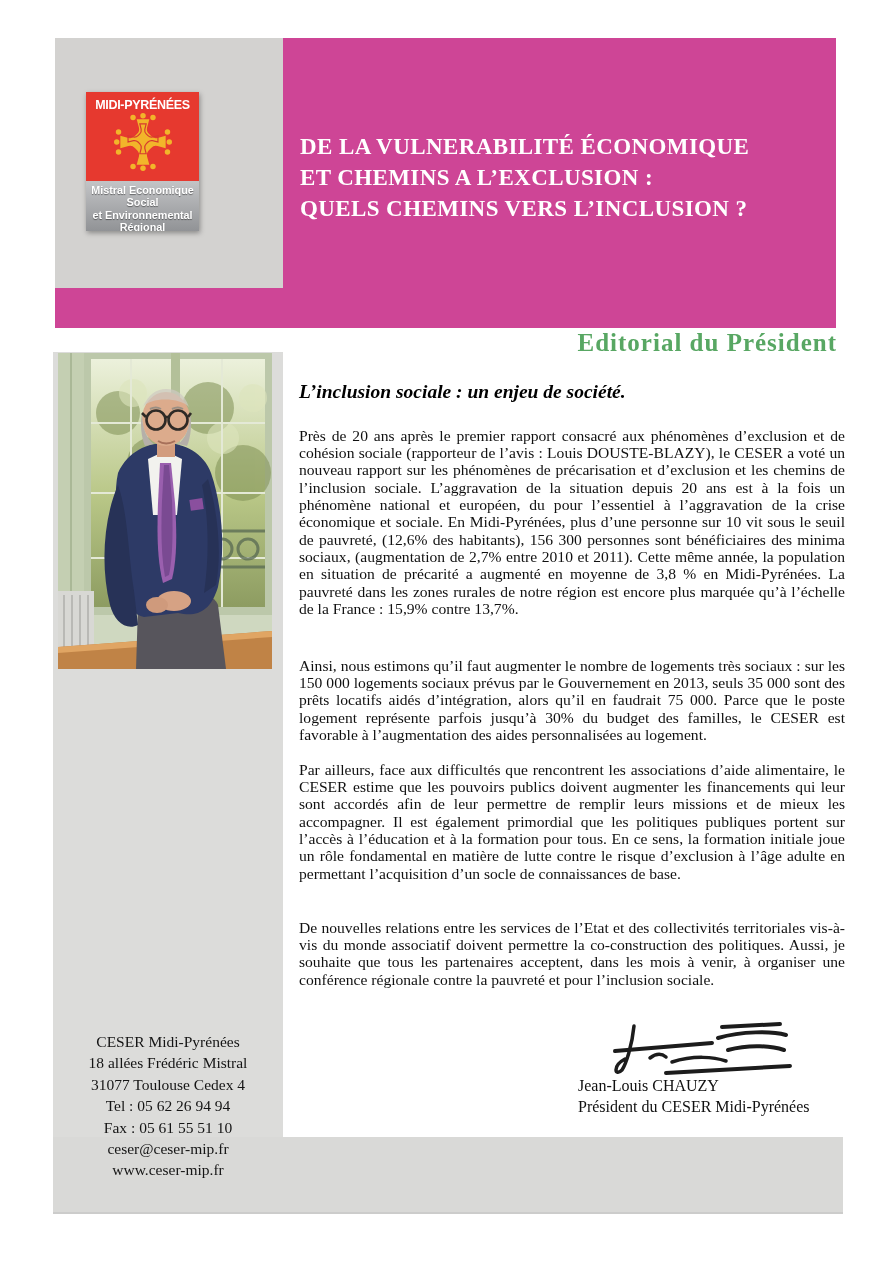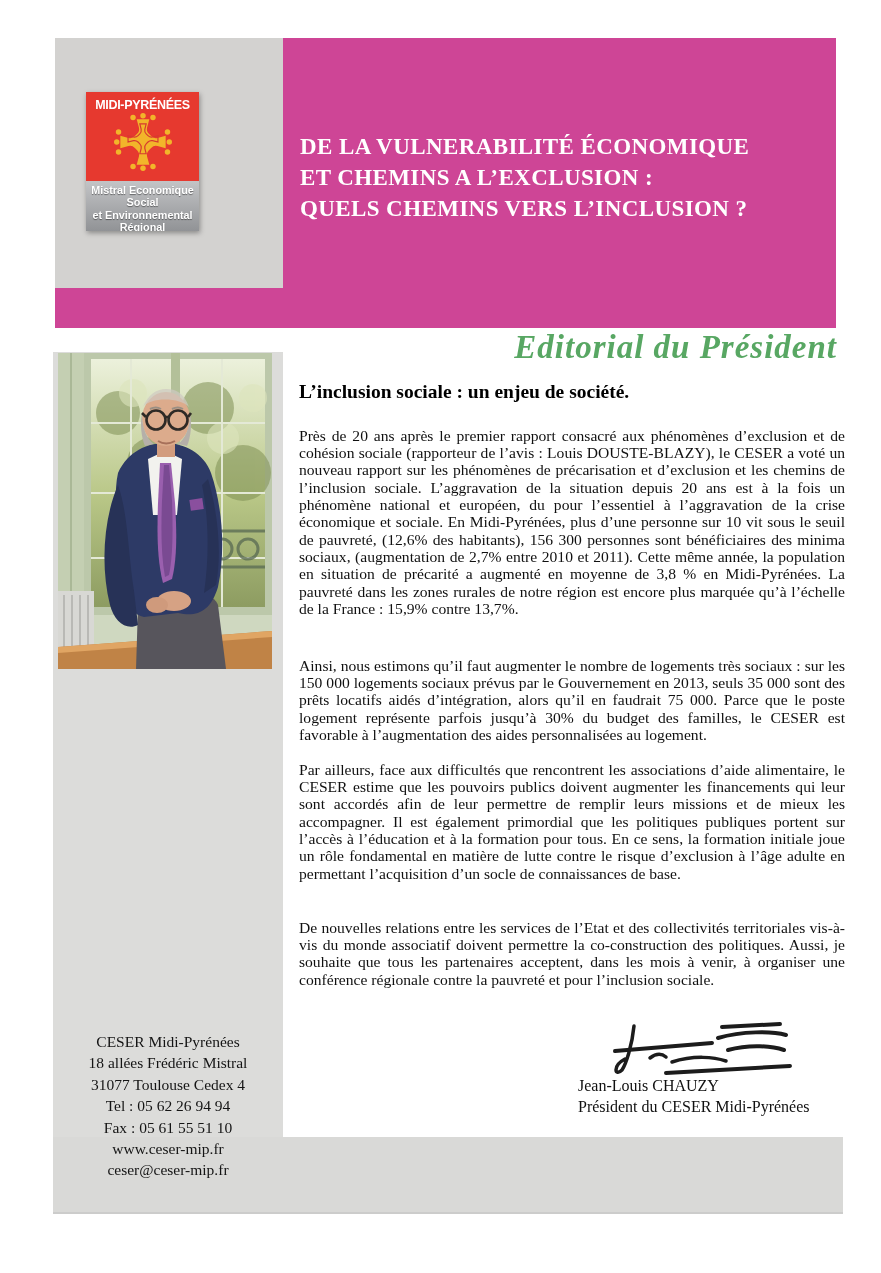--- a/index.html
+++ b/index.html
@@ -15,31 +15,31 @@
         font-size:12.5px;text-align:center;letter-spacing:-0.3px;}
   .logo-cross{display:block;margin:1px auto 0;}
   .logo-silver{height:50px;background:linear-gradient(#c3c4c6,#8e9093);color:#fff;
         font-family:"Liberation Sans", sans-serif;font-weight:bold;font-size:10.8px;
         line-height:12.3px;text-align:center;padding-top:3px;
         text-shadow:0 1px 1px rgba(0,0,0,.45);}
   .header-title{position:absolute;left:300px;top:131px;width:535px;color:#ffffff;
         font-weight:bold;font-size:23px;line-height:31px;letter-spacing:.4px;}
   
   .section-title{position:absolute;left:380px;top:329px;width:457px;text-align:right;
-        color:#58a763;font-size:33px;font-weight:bold;font-style:italic;letter-spacing:1px;}
+        color:#58a763;font-size:25px;font-weight:bold;letter-spacing:1px;}
   
   .sidebar-bg{position:absolute;left:53px;top:352px;width:230px;height:860px;background:#dcdcda;}
   .bottom-band{position:absolute;left:53px;top:1137px;width:790px;height:75px;background:#d9d9d7;
         border-bottom:2px solid #cccccb;}
   .photo{position:absolute;left:58px;top:353px;width:214px;height:316px;}
   .address{position:absolute;left:53px;top:1031px;width:230px;text-align:center;
         font-size:15.5px;line-height:21.4px;color:#141414;}
   
   .heading{position:absolute;left:299px;top:381px;width:546px;font-size:19.5px;
-        font-weight:bold;color:#000;}
+        font-weight:bold;font-style:italic;color:#000;}
   .para{position:absolute;left:299px;width:546px;text-align:justify;font-size:15.6px;
         line-height:17.35px;color:#101010;}
   #p1{top:411px}#p2{top:641px}#p3{top:745px}#p4{top:903px}
   .signature-img{position:absolute;left:610px;top:1020px;}
   .sig-block{position:absolute;left:578px;top:1064px;font-size:16px;
         line-height:20.5px;color:#101010;margin-top:12px;}
 </style>
 </head>
 <body>
 
@@ -172,22 +172,22 @@
       <path d="M92,56 q6,-3 11,0 M114,56 q6,-3 11,0" stroke="#9a8f83" stroke-width="2" fill="none"></path>
     </g>
   </svg>
 
   <div class="address">
     <div>CESER Midi-Pyrénées</div>
     <div>18 allées Frédéric Mistral</div>
     <div>31077 Toulouse Cedex 4</div>
     <div>Tel : 05 62 26 94 94</div>
     <div>Fax : 05 61 55 51 10</div>
+    <div>ceser@ceser-mip.fr</div>
     <div>www.ceser-mip.fr</div>
-    <div>ceser@ceser-mip.fr</div>
   </div>
 
   <div class="heading">L’inclusion sociale : un enjeu de société.</div>
   <p class="para" id="p1">Près de 20 ans après le premier rapport consacré aux phénomènes d’exclusion et de cohésion sociale (rapporteur de l’avis : Louis DOUSTE-BLAZY), le CESER a voté un nouveau rapport sur les phénomènes de précarisation et d’exclusion et les chemins de l’inclusion sociale. L’aggravation de la situation depuis 20 ans est à la fois un phénomène national et européen, du pour l’essentiel à l’aggravation de la crise économique et sociale. En Midi-Pyrénées, plus d’une personne sur 10 vit sous le seuil de pauvreté, (12,6% des habitants), 156 300 personnes sont bénéficiaires des minima sociaux, (augmentation de 2,7% entre 2010 et 2011). Cette même année, la population en situation de précarité a augmenté en moyenne de 3,8 % en Midi-Pyrénées. La pauvreté dans les zones rurales de notre région est encore plus marquée qu’à l’échelle de la France : 15,9% contre 13,7%.</p>
   <p class="para" id="p2">Ainsi, nous estimons qu’il faut augmenter le nombre de logements très sociaux : sur les 150 000 logements sociaux prévus par le Gouvernement en 2013, seuls 35 000 sont des prêts locatifs aidés d’intégration, alors qu’il en faudrait 75 000. Parce que le poste logement représente parfois jusqu’à 30% du budget des familles, le CESER est favorable à l’augmentation des aides personnalisées au logement.</p>
   <p class="para" id="p3">Par ailleurs, face aux difficultés que rencontrent les associations d’aide alimentaire, le CESER estime que les pouvoirs publics doivent augmenter les financements qui leur sont accordés afin de leur permettre de remplir leurs missions et de mieux les accompagner.  Il est également primordial que les politiques publiques portent sur l’accès à l’éducation et à la formation pour tous. En ce sens, la formation initiale joue un rôle fondamental en matière de lutte contre le risque d’exclusion à l’âge adulte en permettant l’acquisition d’un socle de connaissances de base.</p>
   <p class="para" id="p4">De nouvelles relations entre les services de l’Etat et des collectivités territoriales vis-à-vis du monde associatif doivent permettre la co-construction des politiques. Aussi, je souhaite que tous les partenaires acceptent, dans les mois à venir, à organiser une conférence régionale contre la pauvreté et pour l’inclusion sociale.</p>
 
   <svg class="signature-img" width="190" height="72" viewBox="0 0 190 72">
     <g stroke="#1c1c1c" fill="none" stroke-linecap="round">

